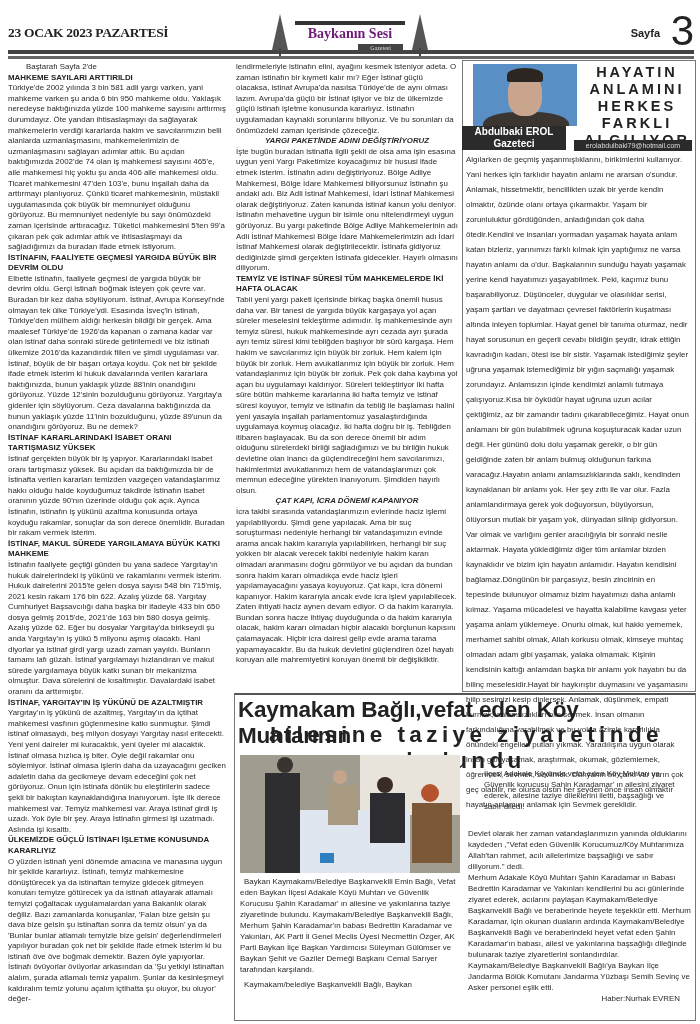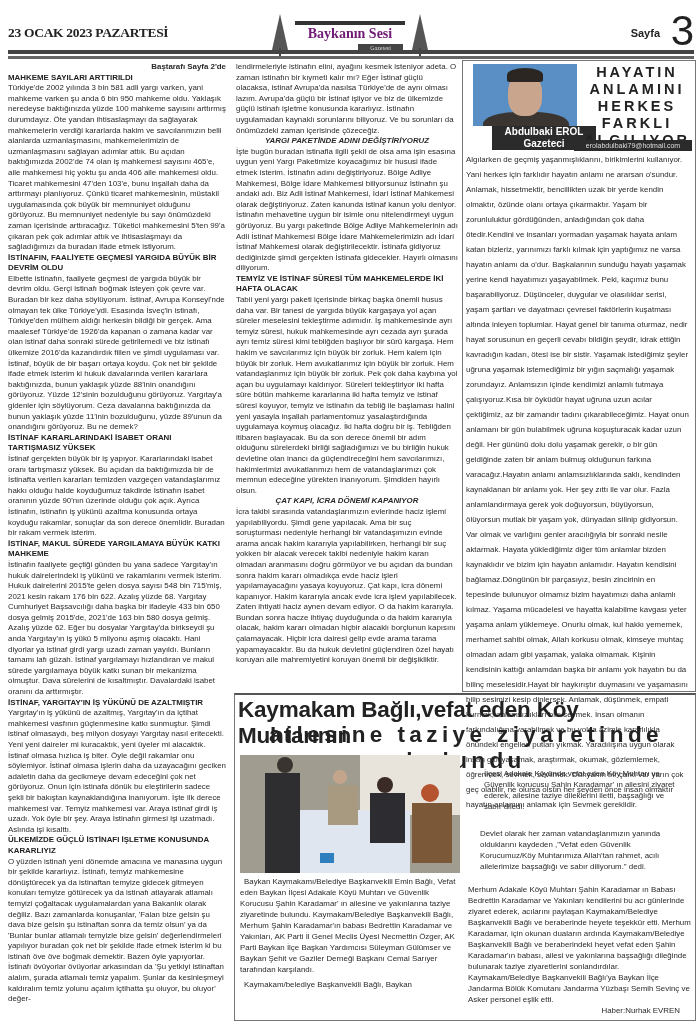--- a/index.html
+++ b/index.html
@@ -15,27 +15,27 @@
   .logo-name { position:absolute; left:25px; top:12px; width:110px; text-align:center; font-family:"Liberation Serif", serif; font-weight:bold; font-size:14px; color:#701a75; }
   .logo-sub { position:absolute; left:88px; top:30px; width:45px; height:8px; background:#444; color:#ddd; font-size:6px; text-align:center; line-height:8px; font-family:"Liberation Serif", serif; }
   .rule1 { position:absolute; left:8px; top:50px; width:686px; height:4px; background:#444; }
   .rule2 { position:absolute; left:8px; top:56px; width:686px; height:3px; background:#666; }
   .col { position:absolute; font-size:7.9px; line-height:10.6px; text-align:left; }
   .col p { margin:0; }
   .col1 { left:8px; top:62px; width:218px; }
   .col2 { left:236px; top:62px; width:222px; }
   .h { font-weight:bold; color:#222; text-transform:none; }
   .hc { font-weight:bold; text-align:center;font-style:italic; }
-  .lead { font-weight:bold; padding-left:18px;text-align:right; }
+  .lead { font-weight:normal; padding-left:18px; }
   .box { position:absolute; left:462px; top:60px; width:232px; height:630px; border:1px solid #777; }
   .photo-frame { position:absolute; left:473px; top:64px; width:104px; height:62px; background:#5a8fc6; overflow:hidden; }
   .head-shape { position:absolute; left:35px; top:8px; width:34px; height:44px; background:#c9a58e; border-radius:45% 45% 40% 40%; }
   .hair { position:absolute; left:34px; top:4px; width:36px; height:14px; background:#2b2622; border-radius:50% 50% 10% 10%; }
   .shoulders { position:absolute; left:10px; top:48px; width:86px; height:30px; background:#3a3530; border-radius:40% 40% 0 0; }
-  .author { position:absolute; left:492px; top:126px; width:104px; height:24px; background:#2b2b2b; color:#fff; text-align:center; font-weight:bold; font-size:10px; line-height:12px; }
+  .author { position:absolute; left:462px; top:126px; width:104px; height:24px; background:#2b2b2b; color:#fff; text-align:center; font-weight:bold; font-size:10px; line-height:12px; }
   .col-title { position:absolute; left:583px; top:64px; width:108px; text-align:center; font-weight:bold; font-size:14.5px; letter-spacing:3px; line-height:17px; color:#222; }
   .email { position:absolute; left:574px; top:140px; width:118px; height:11px; background:#2b2b2b; color:#ddd; font-size:7px; line-height:11px; text-align:center; }
   .col3-text { position:absolute; left:466px; top:152px; width:224px; font-size:7.9px; line-height:15px; }
   .news-box { position:absolute; left:234px; top:693px; width:460px; height:325px; border:1px solid #777; border-top:2px solid #555; }
   .news-title1 { position:absolute; left:238px; top:697px; width:456px; font-weight:bold; font-size:22.5px; line-height:26px; color:#222; letter-spacing:-0.2px; }
   .news-title2 { position:absolute; left:238px; top:722px; width:456px; text-align:center; font-weight:bold; font-size:22.5px; line-height:26px; color:#222; letter-spacing:4.4px; }
   .news-photo { position:absolute; left:240px; top:755px; width:220px; height:118px; background:#8a8a80; overflow:hidden; }
   .news-cap { position:absolute; left:240px; top:876px; width:222px; font-size:7.9px; line-height:11px; }
   .news-right { position:absolute; left:468px; top:752px; width:224px; font-size:7.9px; line-height:11px; }
   .byline { text-align:right; padding-right:12px; }
@@ -122,17 +122,17 @@
       <rect x="88" y="30" width="30" height="40" fill="#a89a80"></rect>
     <rect x="80" y="98" width="14" height="10" fill="#2f7fbf"></rect>
   </svg>
 </div>
 <div class="news-cap">
   <p style="margin:0;text-indent:4px">Baykan Kaymakamı/Belediye Başkanvekili Emin Bağlı, Vefat eden Baykan İlçesi Adakale Köyü Muhtarı ve Güvenlik Korucusu Şahin Karadamar' ın ailesine ve yakınlarına taziye ziyaretinde bulundu. Kaymakam/Belediye Başkanvekili Bağlı, Merhum Şahin Karadamar'ın babası Bedrettin Karadamar ve Yakınları, AK Parti İl Genel Meclis Üyesi Necmettin Özger, AK Parti Baykan İlçe Başkan Yardımcısı Süleyman Gülümser ve Baykan Şehit ve Gaziler Derneği Başkanı Cemal Sarıyer tarafından karşılandı.</p>
   <p style="margin:4px">Kaymakam/belediye Başkanvekili Bağlı, Baykan</p>
 </div>
 <div class="news-right">
   <p style="margin:16px">İlçesi Adakale Köyünde vefat eden Köy Muhtarı ve Güvenlik korucusu Şahin Karadamar' ın ailesini ziyaret ederek, ailesine taziye dileklerini iletti, başsağlığı ve sabır diledi.</p>
-  <p style="margin:12px">Devlet olarak her zaman vatandaşlarımızın yanında olduklarını kaydeden ,"Vefat eden Güvenlik Korucumuz/Köy Muhtarımıza Allah'tan rahmet, acılı ailelerimize başsağlığı ve sabır diliyorum." dedi.</p>
+  <p style="margin:0">Devlet olarak her zaman vatandaşlarımızın yanında olduklarını kaydeden ,"Vefat eden Güvenlik Korucumuz/Köy Muhtarımıza Allah'tan rahmet, acılı ailelerimize başsağlığı ve sabır diliyorum." dedi.</p>
   <p style="margin:0">Merhum Adakale Köyü Muhtarı Şahin Karadamar ın Babası Bedrettin Karadamar ve Yakınları kendilerini bu acı günlerinde ziyaret ederek, acılarını paylaşan Kaymakam/Belediye Başkanvekili Bağlı ve beraberinde heyete teşekkür etti. Merhum Karadamar, için okunan duaların ardında Kaymakam/Belediye Başkanvekili Bağlı ve beraberindeki heyet vefat eden Şahin Karadamar'ın babası, ailesi ve yakınlarına başsağlığı dileğinde bulunarak taziye ziyaretlerini sonlandırdılar.</p>
   <p style="margin:0">Kaymakam/Belediye Başkanvekili Bağlı'ya Baykan İlçe Jandarma Bölük Komutanı Jandarma Yüzbaşı Semih Sevinç ve Asker personel eşlik etti.</p>
   <p class="byline" style="margin:0">Haber:Nurhak EVREN</p>
 </div>
 
 </body></html>

